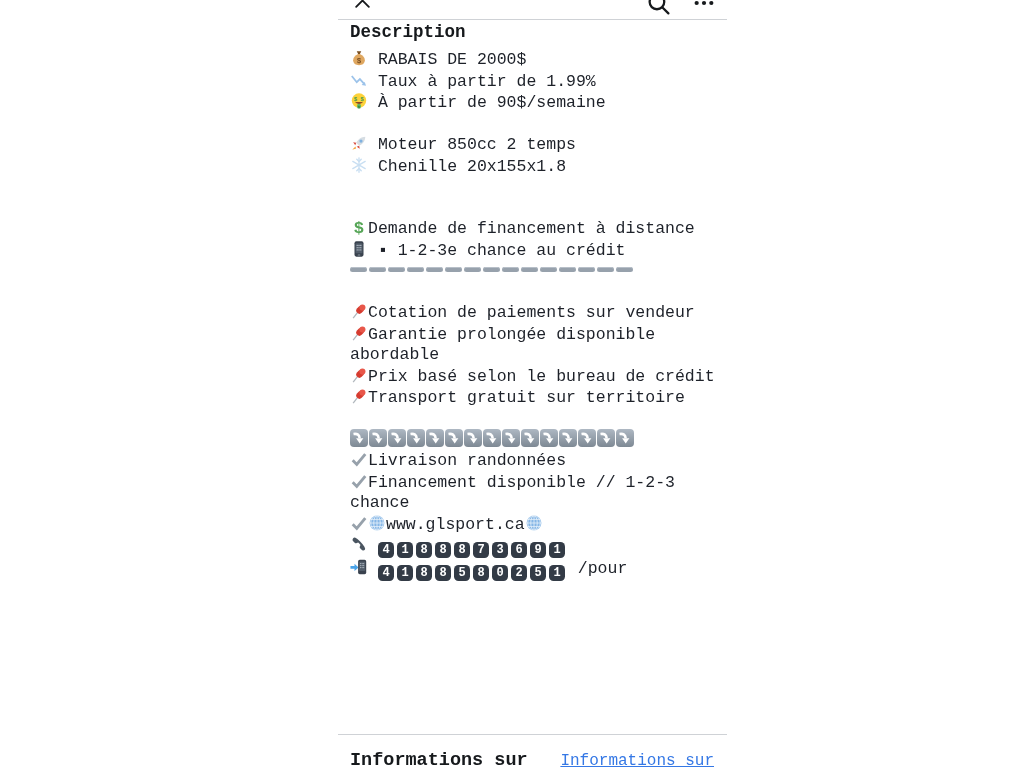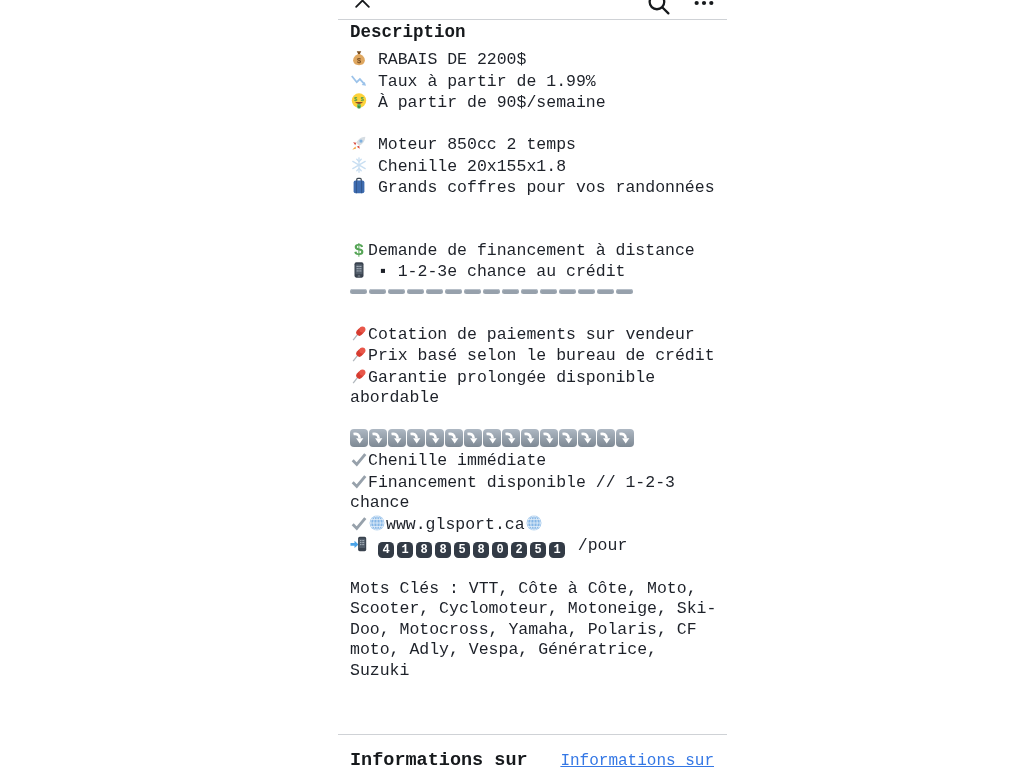--- a/index.html
+++ b/index.html
@@ -62,21 +62,21 @@
       </span>
     </div>
 
     <div class="desc-heading">Description</div>
 
     <div class="body">
         <div class="line"><span class="emoji"><svg viewBox="0 0 20 20">
               <path d="M7.5 2.5 L12.5 2.5 L11 5.5 L9 5.5 Z" fill="#7a4f21"></path>
               <path d="M9 5.5 L11 5.5 C14.5 7 16.5 9.5 16.5 12.5 C16.5 16 13.5 18 10 18 C6.5 18 3.5 16 3.5 12.5 C3.5 9.5 5.5 7 9 5.5 Z" fill="#dfa760"></path>
               <text x="10" y="15.5" text-anchor="middle" font-size="8.5" font-weight="bold" fill="#7a4f21">$</text>
-            </svg></span><span> RABAIS DE 2200$</span></div>
+            </svg></span><span> RABAIS DE 2000$</span></div>
         <div class="line"><span class="emoji"><svg viewBox="0 0 20 20">
               <polyline points="2,5.5 7.5,12.5 11,9 15.5,14" stroke="#9cc3ea" stroke-width="2" fill="none"></polyline>
               <polygon points="17.8,16.3 12.9,15.5 16.4,12.1" fill="#9cc3ea"></polygon>
             </svg></span><span> Taux à partir de 1.99%</span></div>
         <div class="line"><span class="emoji"><svg viewBox="0 0 20 20">
               <circle cx="10" cy="9.5" r="8" fill="#fdd23a"></circle>
               <text x="6.3" y="9.6" text-anchor="middle" font-size="6.5" font-weight="bold" fill="#3e9b4f">$</text>
               <text x="13.7" y="9.6" text-anchor="middle" font-size="6.5" font-weight="bold" fill="#3e9b4f">$</text>
               <path d="M5.5 11 Q10 15.5 14.5 11 Z" fill="#8d4a26"></path>
               <rect x="7.8" y="13" width="4.4" height="5.5" rx="2.2" fill="#5fb368"></rect>
@@ -94,26 +94,20 @@
               <g stroke="#c9dff2" stroke-width="1.5" stroke-linecap="round">
                 <line x1="10" y1="2" x2="10" y2="18"></line>
                 <line x1="3.1" y1="6" x2="16.9" y2="14"></line>
                 <line x1="3.1" y1="14" x2="16.9" y2="6"></line>
                 <line x1="7.5" y1="3.5" x2="10" y2="6"></line>
                 <line x1="12.5" y1="3.5" x2="10" y2="6"></line>
                 <line x1="7.5" y1="16.5" x2="10" y2="14"></line>
                 <line x1="12.5" y1="16.5" x2="10" y2="14"></line>
               </g>
             </svg></span><span> Chenille 20x155x1.8</span></div>
-        <div class="line"><span class="emoji"><svg viewBox="0 0 20 20">
-              <rect x="7.5" y="1.5" width="5" height="3.5" rx="1.2" fill="none" stroke="#3d4852" stroke-width="1.3"></rect>
-              <rect x="4" y="4" width="12" height="14" rx="2.2" fill="#3e6cb0"></rect>
-              <line x1="7.2" y1="4" x2="7.2" y2="18" stroke="#32578e" stroke-width="1.2"></line>
-              <line x1="12.8" y1="4" x2="12.8" y2="18" stroke="#32578e" stroke-width="1.2"></line>
-            </svg></span><span> Grands coffres pour vos randonnées</span></div>
         <div class="line"></div>
         <div class="line"></div>
         <div class="line"><span class="emoji"><svg viewBox="0 0 20 20">
               <text x="10" y="16.5" text-anchor="middle" font-size="19" font-weight="bold" fill="#55a556">$</text>
             </svg></span><span>Demande de financement à distance </span><span class="emoji"><svg viewBox="0 0 20 20">
               <rect x="5" y="1.5" width="10" height="17" rx="2" fill="#39424e"></rect>
               <rect x="6.2" y="3.6" width="7.6" height="11" rx="0.8" fill="#525d6a"></rect>
               <g fill="#aeb8c2">
                 <circle cx="8" cy="6" r="0.8"></circle>
                 <circle cx="10" cy="6" r="0.8"></circle>
@@ -131,26 +125,31 @@
         <div class="line"></div>
         <div class="line"><span class="emoji"><svg viewBox="0 0 20 20">
               <line x1="8.5" y1="11.5" x2="3.5" y2="18" stroke="#b0b7bd" stroke-width="1.4"></line>
               <path d="M10.5 4.5 L15.5 9.5 L13 12 Q10.5 14.5 8 12 Q5.5 9.5 8 7 Z" fill="#d63b2f"></path>
               <circle cx="13.8" cy="6.2" r="3.4" fill="#e8574a"></circle>
             </svg></span><span>Cotation de paiements sur vendeur</span></div>
         <div class="line"><span class="emoji"><svg viewBox="0 0 20 20">
               <line x1="8.5" y1="11.5" x2="3.5" y2="18" stroke="#b0b7bd" stroke-width="1.4"></line>
               <path d="M10.5 4.5 L15.5 9.5 L13 12 Q10.5 14.5 8 12 Q5.5 9.5 8 7 Z" fill="#d63b2f"></path>
               <circle cx="13.8" cy="6.2" r="3.4" fill="#e8574a"></circle>
+            </svg></span><span>Garantie prolongée disponible abordable</span></div>
+        <div class="line"><span class="emoji"><svg viewBox="0 0 20 20">
+              <line x1="8.5" y1="11.5" x2="3.5" y2="18" stroke="#b0b7bd" stroke-width="1.4"></line>
+              <path d="M10.5 4.5 L15.5 9.5 L13 12 Q10.5 14.5 8 12 Q5.5 9.5 8 7 Z" fill="#d63b2f"></path>
+              <circle cx="13.8" cy="6.2" r="3.4" fill="#e8574a"></circle>
             </svg></span><span>Prix basé selon le bureau de crédit</span></div>
         <div class="line"><span class="emoji"><svg viewBox="0 0 20 20">
               <line x1="8.5" y1="11.5" x2="3.5" y2="18" stroke="#b0b7bd" stroke-width="1.4"></line>
               <path d="M10.5 4.5 L15.5 9.5 L13 12 Q10.5 14.5 8 12 Q5.5 9.5 8 7 Z" fill="#d63b2f"></path>
               <circle cx="13.8" cy="6.2" r="3.4" fill="#e8574a"></circle>
-            </svg></span><span>Garantie prolongée disponible abordable</span></div>
+            </svg></span><span>Transport gratuit sur territoire</span></div>
         <div class="line"></div>
         <div class="line"><span class="arrowbox"><svg viewBox="0 0 16 16">
               <path d="M3.2 4.6 Q8.6 3.8 8.8 8.5" stroke="#fff" stroke-width="2.4" fill="none"></path>
               <polygon points="8.9,13.2 5.6,8.4 12.2,8.4" fill="#fff"></polygon>
             </svg></span><span class="arrowbox"><svg viewBox="0 0 16 16">
               <path d="M3.2 4.6 Q8.6 3.8 8.8 8.5" stroke="#fff" stroke-width="2.4" fill="none"></path>
               <polygon points="8.9,13.2 5.6,8.4 12.2,8.4" fill="#fff"></polygon>
             </svg></span><span class="arrowbox"><svg viewBox="0 0 16 16">
               <path d="M3.2 4.6 Q8.6 3.8 8.8 8.5" stroke="#fff" stroke-width="2.4" fill="none"></path>
               <polygon points="8.9,13.2 5.6,8.4 12.2,8.4" fill="#fff"></polygon>
@@ -186,21 +185,21 @@
               <polygon points="8.9,13.2 5.6,8.4 12.2,8.4" fill="#fff"></polygon>
             </svg></span><span class="arrowbox"><svg viewBox="0 0 16 16">
               <path d="M3.2 4.6 Q8.6 3.8 8.8 8.5" stroke="#fff" stroke-width="2.4" fill="none"></path>
               <polygon points="8.9,13.2 5.6,8.4 12.2,8.4" fill="#fff"></polygon>
             </svg></span><span class="arrowbox"><svg viewBox="0 0 16 16">
               <path d="M3.2 4.6 Q8.6 3.8 8.8 8.5" stroke="#fff" stroke-width="2.4" fill="none"></path>
               <polygon points="8.9,13.2 5.6,8.4 12.2,8.4" fill="#fff"></polygon>
             </svg></span></div>
         <div class="line"><span class="emoji"><svg viewBox="0 0 20 20">
               <path d="M3 11.5 L7.5 16 L17 4.5" stroke="#97a1ab" stroke-width="3.2" fill="none"></path>
-            </svg></span><span>Chenille immédiate</span></div>
+            </svg></span><span>Livraison randonnées</span></div>
         <div class="line"><span class="emoji"><svg viewBox="0 0 20 20">
               <path d="M3 11.5 L7.5 16 L17 4.5" stroke="#97a1ab" stroke-width="3.2" fill="none"></path>
             </svg></span><span>Financement disponible // 1-2-3 chance</span></div>
         <div class="line"><span class="emoji"><svg viewBox="0 0 20 20">
               <path d="M3 11.5 L7.5 16 L17 4.5" stroke="#97a1ab" stroke-width="3.2" fill="none"></path>
             </svg></span><span class="emoji"><svg viewBox="0 0 20 20">
               <circle cx="10" cy="10" r="8.2" fill="#85b6e6"></circle>
               <g stroke="#e8f1fa" stroke-width="0.9" fill="none">
                 <ellipse cx="10" cy="10" rx="3.6" ry="8.2"></ellipse>
                 <ellipse cx="10" cy="10" rx="7" ry="8.2"></ellipse>
@@ -213,38 +212,40 @@
               <circle cx="10" cy="10" r="8.2" fill="#85b6e6"></circle>
               <g stroke="#e8f1fa" stroke-width="0.9" fill="none">
                 <ellipse cx="10" cy="10" rx="3.6" ry="8.2"></ellipse>
                 <ellipse cx="10" cy="10" rx="7" ry="8.2"></ellipse>
                 <line x1="1.8" y1="10" x2="18.2" y2="10"></line>
                 <line x1="2.8" y1="6" x2="17.2" y2="6"></line>
                 <line x1="2.8" y1="14" x2="17.2" y2="14"></line>
                 <line x1="10" y1="1.8" x2="10" y2="18.2"></line>
               </g>
             </svg></span></div>
+        <div class="line"><span class="emoji"><svg viewBox="0 0 20 20">
+              <path d="M3.5 3.5 Q2.5 4.5 3 6.5 L5.5 9 Q6.5 9.5 7.5 9 L8.5 8.5 Q9 8.2 9.5 8.7 L11.3 10.5 Q11.8 11 11.5 11.5 L11 12.5 Q10.5 13.5 11 14.5 L13.5 17 Q15.5 17.5 16.5 16.5 Q17.5 15.5 16 13 Q14 10 11 7 Q8 4 6 3 Q4.5 2.5 3.5 3.5 Z" fill="#4a5560"></path>
+            </svg></span><span> </span><span class="keycap">4</span><span class="keycap">1</span><span class="keycap">8</span><span class="keycap">8</span><span class="keycap">8</span><span class="keycap">7</span><span class="keycap">3</span><span class="keycap">6</span><span class="keycap">9</span><span class="keycap">1</span></div>
         <div class="line"><span class="emoji"><svg viewBox="0 0 20 20">
               <polygon points="0.5,9 5,9 5,6.5 9.5,10.5 5,14.5 5,12 0.5,12" fill="#4aa3e8"></polygon>
               <rect x="9" y="2" width="9" height="16" rx="1.8" fill="#39424e"></rect>
               <rect x="10.1" y="4" width="6.8" height="10.5" rx="0.8" fill="#525d6a"></rect>
               <g fill="#aeb8c2">
                 <circle cx="11.8" cy="6.2" r="0.7"></circle>
                 <circle cx="13.5" cy="6.2" r="0.7"></circle>
                 <circle cx="15.2" cy="6.2" r="0.7"></circle>
                 <circle cx="11.8" cy="8.4" r="0.7"></circle>
                 <circle cx="13.5" cy="8.4" r="0.7"></circle>
                 <circle cx="15.2" cy="8.4" r="0.7"></circle>
                 <circle cx="11.8" cy="10.6" r="0.7"></circle>
                 <circle cx="13.5" cy="10.6" r="0.7"></circle>
                 <circle cx="15.2" cy="10.6" r="0.7"></circle>
               </g>
             </svg></span><span> </span><span class="keycap">4</span><span class="keycap">1</span><span class="keycap">8</span><span class="keycap">8</span><span class="keycap">5</span><span class="keycap">8</span><span class="keycap">0</span><span class="keycap">2</span><span class="keycap">5</span><span class="keycap">1</span><span> /pour</span></div>
         <div class="line"></div>
-        <div class="line"><span>Mots Clés : VTT, Côte à Côte, Moto, Scooter, Cyclomoteur, Motoneige, Ski-Doo, Motocross, Yamaha, Polaris, CF moto, Adly, Vespa, Génératrice, Suzuki</span></div>
       </div>
   </div>
 
   <div class="seller">
     <div class="seller-row">
       <span class="seller-heading">Informations sur le vendeur</span>
       <span class="seller-link">Informations sur</span>
     </div>
   </div>
 </div>

